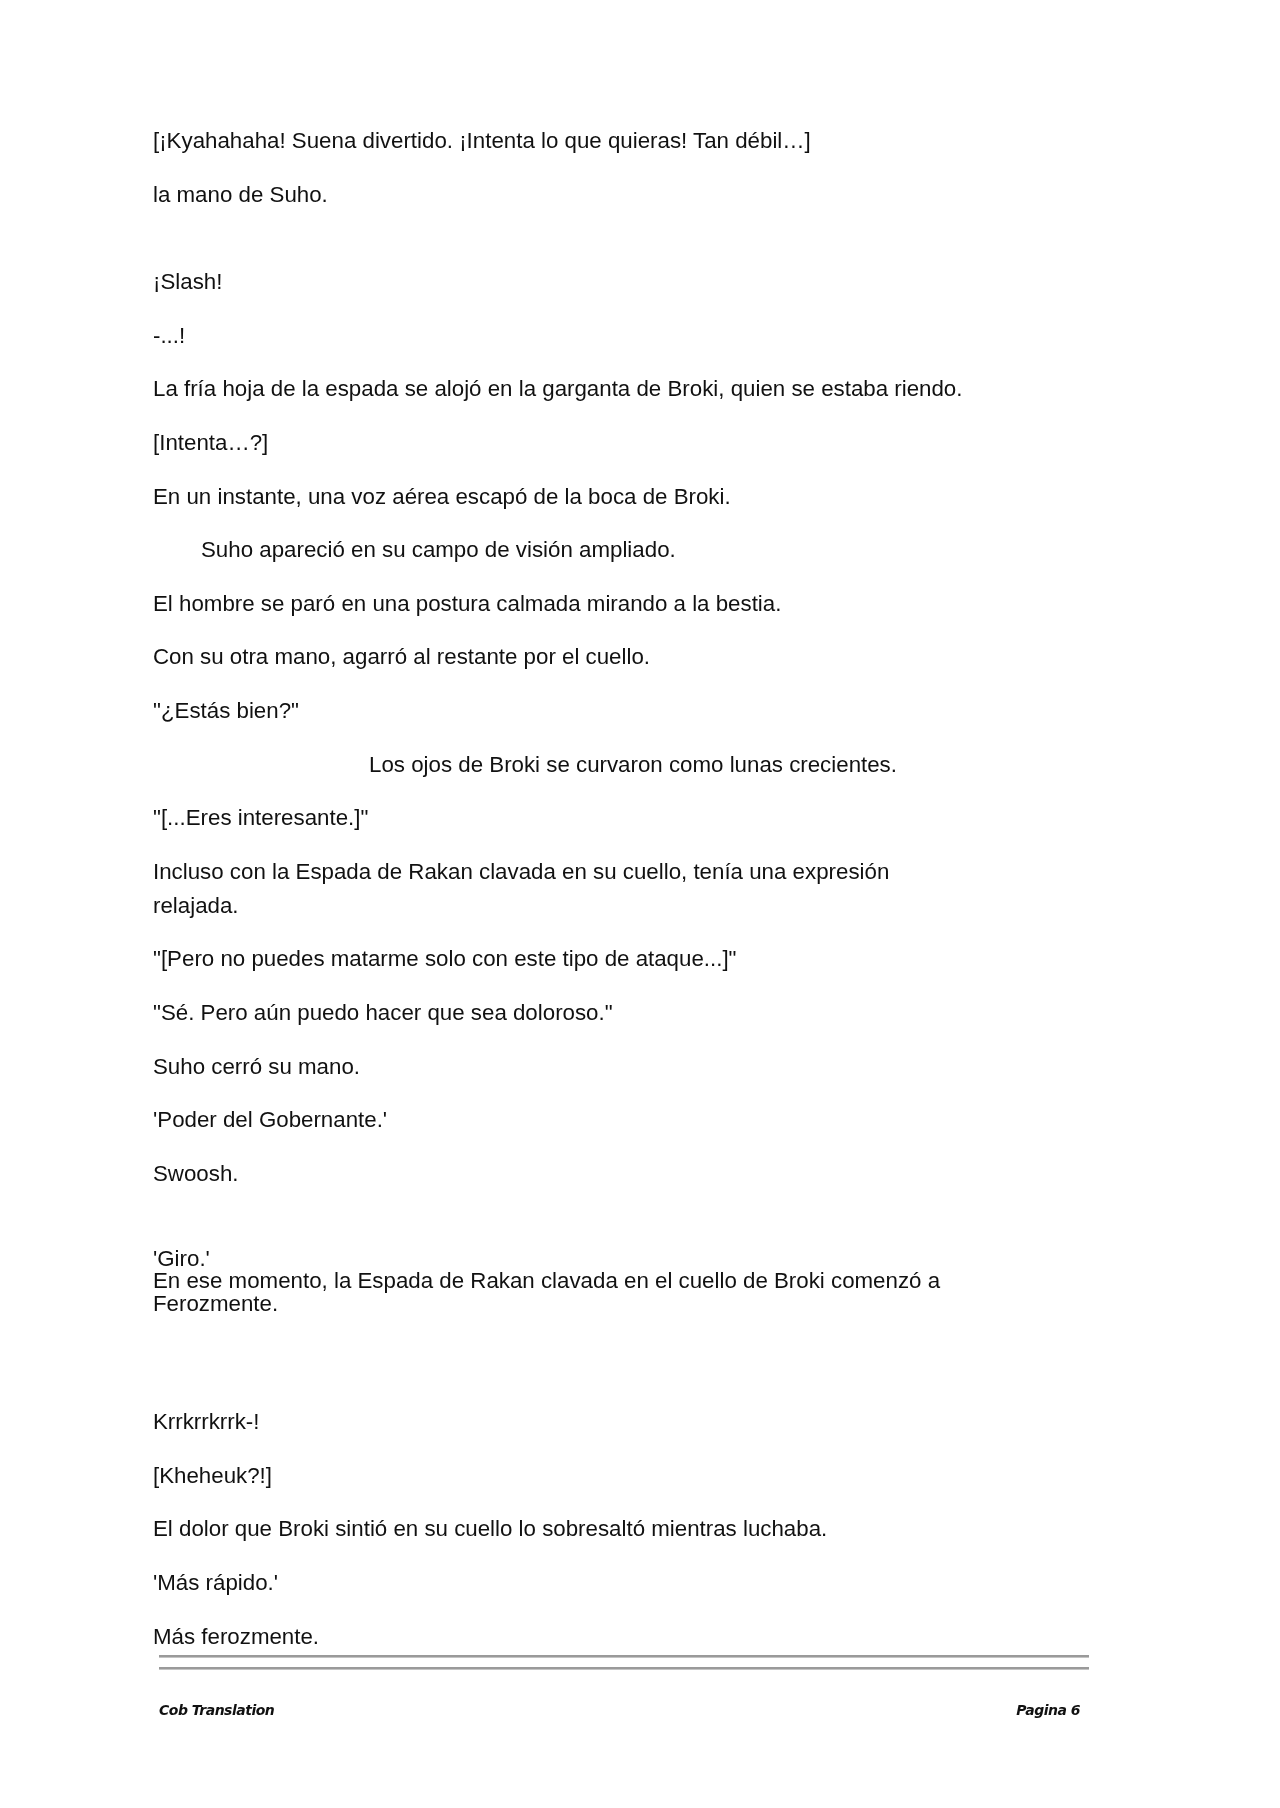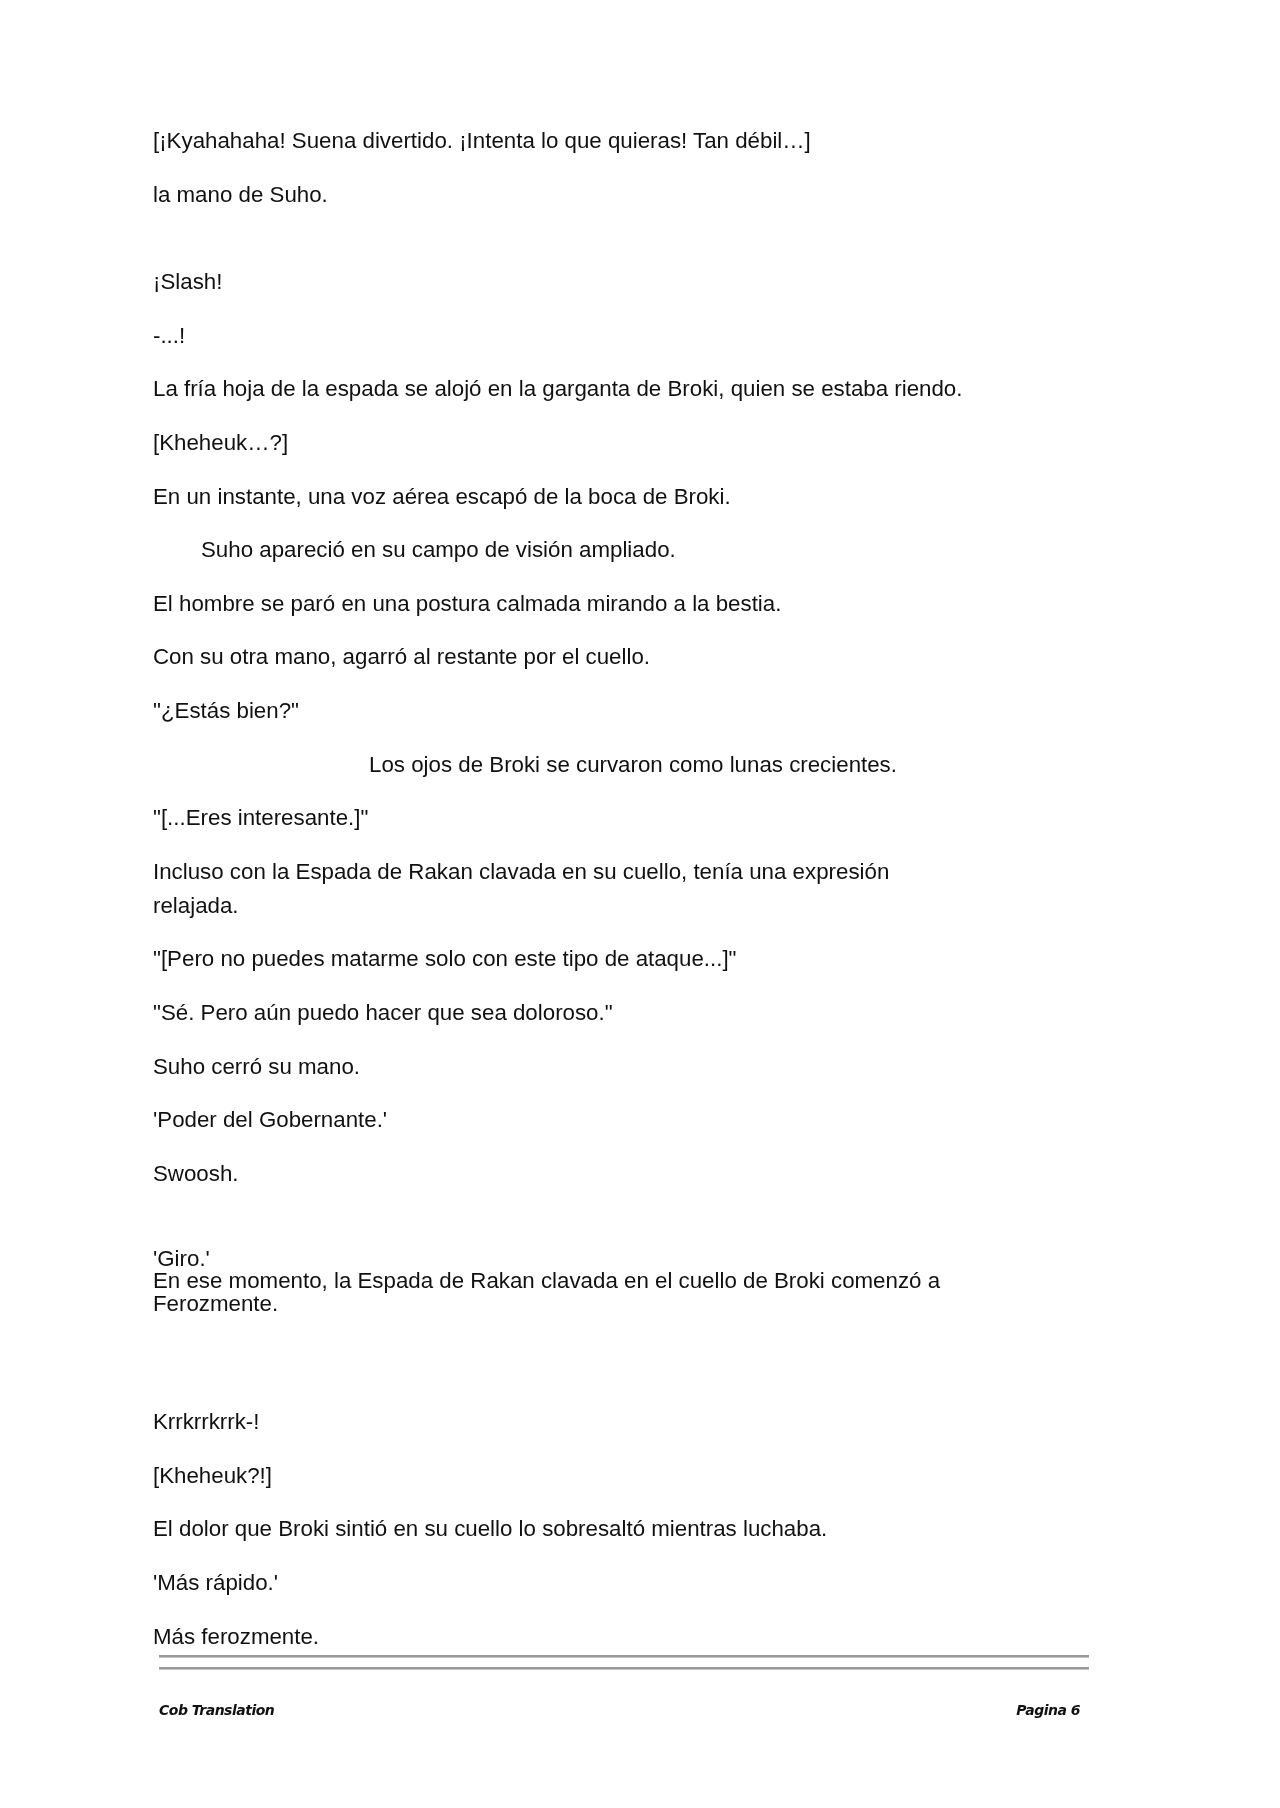--- a/index.html
+++ b/index.html
@@ -34,21 +34,21 @@
       <div class="para" style="top: 265.2px;">
         <span class="ln">¡Slash!</span>
       </div>
       <div class="para" style="top: 318.8px;">
         <span class="ln">-...!</span>
       </div>
       <div class="para" style="top: 372.4px;">
         <span class="ln">La fría hoja de la espada se alojó en la garganta de Broki, quien se estaba riendo.</span>
       </div>
       <div class="para" style="top: 426px;">
-        <span class="ln">[Kheheuk…?]</span>
+        <span class="ln">[Intenta…?]</span>
       </div>
       <div class="para" style="top: 479.6px;">
         <span class="ln">En un instante, una voz aérea escapó de la boca de Broki.</span>
       </div>
       <div class="para" style="top: 533.2px; margin-left: 48px;">
         <span class="ln">Suho apareció en su campo de visión ampliado.</span>
       </div>
       <div class="para" style="top: 586.8px;">
         <span class="ln">El hombre se paró en una postura calmada mirando a la bestia.</span>
       </div>

